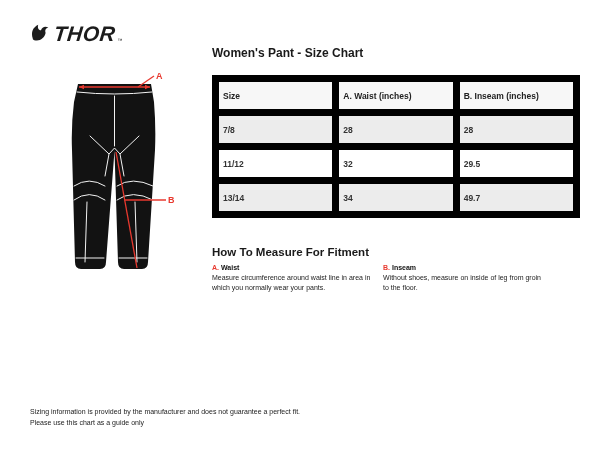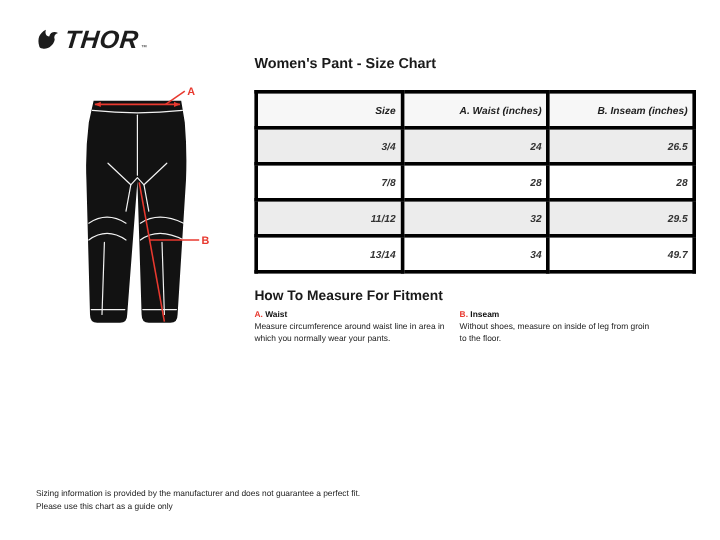--- a/index.html
+++ b/index.html
@@ -59,39 +59,38 @@
     font-weight: bold;
     color: #1a1a1a;
     margin: 0 0 15px 0;
   }
   table.size-chart {
     width: 368px;
     border-collapse: collapse;
     table-layout: fixed;
   }
   table.size-chart th, table.size-chart td {
-    border: 3px solid #000000;
+    border: 7px solid #000000;
     height: 27px;
-    text-align: right;
+    text-align: left;
     vertical-align: middle;
     font-size: 8.5px;
     padding: 0 4px;
-    font-style: italic;
   }
   table.size-chart th {
     background: #f7f7f7;
     font-weight: bold;
     color: #222;
   }
   table.size-chart td { color: #333; font-weight: bold; }
   table.size-chart tbody tr:nth-child(odd) td { background: #ececec; }
   table.size-chart tbody tr:nth-child(even) td { background: #ffffff; }
 
   
-  .measure { margin-top: 13px; }
+  .measure { margin-top: 28px; }
   .measure-heading {
     font-size: 11.5px;
     font-weight: bold;
     color: #1a1a1a;
     margin: 0 0 6px 0;
   }
   .measure-cols { display: flex; gap: 8px; }
   .measure-item { width: 163px; }
   .mi-title { font-size: 7px; font-weight: bold; margin-bottom: 2px; }
   .mi-key { color: #e8392f; }
@@ -167,25 +166,20 @@
 
     <table class="size-chart">
       <thead>
         <tr>
           <th>Size</th>
           <th>A. Waist (inches)</th>
           <th>B. Inseam (inches)</th>
         </tr>
       </thead>
       <tbody>
-        <tr>
-          <td>3/4</td>
-          <td>24</td>
-          <td>26.5</td>
-        </tr>
         <tr>
           <td>7/8</td>
           <td>28</td>
           <td>28</td>
         </tr>
         <tr>
           <td>11/12</td>
           <td>32</td>
           <td>29.5</td>
         </tr>

